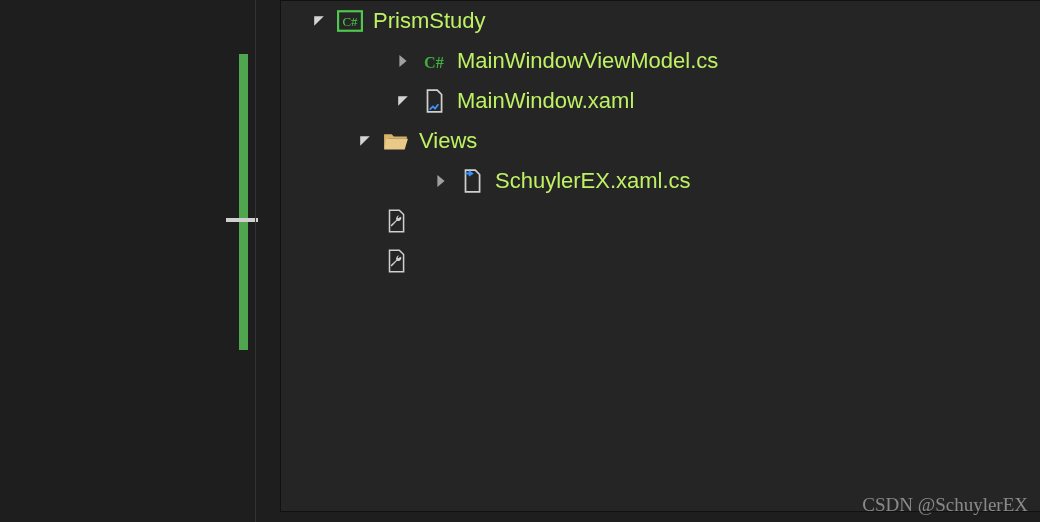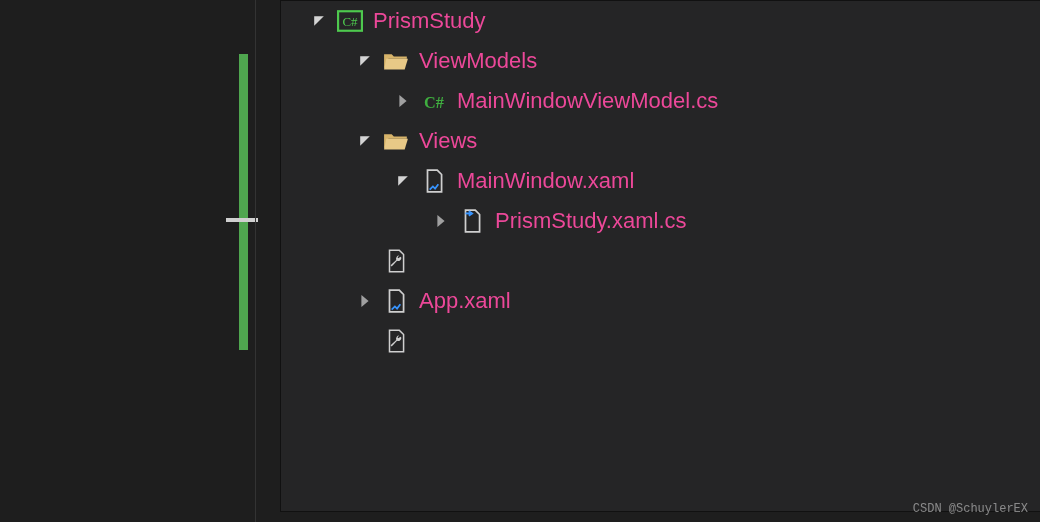--- a/index.html
+++ b/index.html
@@ -9,23 +9,23 @@
   .green-bar{position:absolute;left:239px;top:54px;width:9px;height:296px;background:#4fa64f;}
   .tick{position:absolute;left:226px;top:218px;width:32px;height:4px;background:#cfcfcf;}
   .panel{position:absolute;left:280px;top:0;width:760px;height:510px;background:#252526;border:1px solid #111;border-right:none;}
   .tree{position:absolute;left:0;top:0;right:0;}
   .row{display:flex;align-items:center;height:40px;font-size:22px;line-height:40px;white-space:nowrap;}
   .exp{width:20px;height:20px;display:inline-flex;align-items:center;justify-content:center;flex:0 0 20px;margin-right:8px;}
   .exp svg{width:12px;height:12px;}
   .exp .tri{fill:#a0a0a0;}
   .exp.open .tri{fill:#d4d4d4;}
   .ico{width:26px;height:26px;display:inline-flex;align-items:center;justify-content:center;flex:0 0 26px;margin-right:10px;}
-  .label{color:#ec4899;}
+  .label{color:#bef264;}
   .ind{flex:0 0 auto;}
-  .watermark{position:absolute;right:12px;bottom:6px;font-size:12px;color:rgba(220,220,220,0.55);font-family:Liberation Mono, monospace;}
+  .watermark{position:absolute;right:12px;bottom:6px;font-size:19px;color:rgba(220,220,220,0.55);font-family:Liberation Serif, serif;}
 </style>
 </head>
 <body>
 
 <div class="root">
   <div class="left-gutter">
     <div class="green-bar"></div>
     <div class="tick"></div>
   </div>
   <div class="gutter-line"></div>
@@ -44,125 +44,95 @@
           <svg viewBox="0 0 24 24">
               <rect x="1" y="3" width="22" height="18" fill="none" stroke="#4ec94e" stroke-width="2"></rect>
               <text x="12" y="17" text-anchor="middle" font-size="12" fill="#4ec94e" font-family="Consolas">C#</text>
             </svg>
         </span>
         <span class="label">PrismStudy</span>
       </div>
 
 
 
-      <div class="row">
-        <span class="ind" style="width:74px"></span>
-        <span class="exp open">
-          <svg viewBox="0 0 10 10">
-              <polygon class="tri" points="1,1 9,1 1,9"></polygon>
-            </svg>
-        </span>
-        <span class="ico">
-          <svg viewBox="0 0 24 20">
-              <path d="M1 4h7l2 2h12v2H5l-4 10z" fill="#d7b46a"></path>
-              <path d="M3 8h20l-3 10H1z" fill="#e8c987"></path>
-            </svg>
-        </span>
-        <span class="label">ViewModels</span>
-      </div>
 
       <div class="row">
         <span class="ind" style="width:112px"></span>
         <span class="exp">
           <svg viewBox="0 0 10 10">
               <polygon class="tri" points="2,0 8,5 2,10"></polygon>
             </svg>
         </span>
         <span class="ico">
           <svg viewBox="0 0 24 24">
               <text x="12" y="18" text-anchor="middle" font-size="15" font-weight="bold" fill="#3fae3f" font-family="Consolas">C#</text>
             </svg>
         </span>
         <span class="label">MainWindowViewModel.cs</span>
+      </div>
+
+      <div class="row">
+        <span class="ind" style="width:112px"></span>
+        <span class="exp open">
+          <svg viewBox="0 0 10 10">
+              <polygon class="tri" points="1,1 9,1 1,9"></polygon>
+            </svg>
+        </span>
+        <span class="ico">
+          <svg viewBox="0 0 24 24">
+              <path d="M6 2h9l4 4v16H6z" fill="none" stroke="#cfcfcf" stroke-width="1.6"></path>
+              <path d="M8 20l3-3 2 2 3-4" fill="none" stroke="#3794ff" stroke-width="1.6"></path>
+            </svg>
+        </span>
+        <span class="label">MainWindow.xaml</span>
       </div>
 
       <div class="row">
         <span class="ind" style="width:74px"></span>
         <span class="exp open">
           <svg viewBox="0 0 10 10">
               <polygon class="tri" points="1,1 9,1 1,9"></polygon>
             </svg>
         </span>
         <span class="ico">
           <svg viewBox="0 0 24 20">
               <path d="M1 4h7l2 2h12v2H5l-4 10z" fill="#d7b46a"></path>
               <path d="M3 8h20l-3 10H1z" fill="#e8c987"></path>
             </svg>
         </span>
         <span class="label">Views</span>
       </div>
 
       <div class="row">
-        <span class="ind" style="width:112px"></span>
-        <span class="exp open">
-          <svg viewBox="0 0 10 10">
-              <polygon class="tri" points="1,1 9,1 1,9"></polygon>
-            </svg>
-        </span>
-        <span class="ico">
-          <svg viewBox="0 0 24 24">
-              <path d="M6 2h9l4 4v16H6z" fill="none" stroke="#cfcfcf" stroke-width="1.6"></path>
-              <path d="M8 20l3-3 2 2 3-4" fill="none" stroke="#3794ff" stroke-width="1.6"></path>
-            </svg>
-        </span>
-        <span class="label">MainWindow.xaml</span>
-      </div>
-
-      <div class="row">
         <span class="ind" style="width:150px"></span>
         <span class="exp">
           <svg viewBox="0 0 10 10">
               <polygon class="tri" points="2,0 8,5 2,10"></polygon>
             </svg>
         </span>
         <span class="ico">
           <svg viewBox="0 0 24 24">
               <path d="M6 2h9l4 4v16H6z" fill="none" stroke="#cfcfcf" stroke-width="1.6"></path>
               <path d="M6 5h6" stroke="#3794ff" stroke-width="1.8"></path>
               <path d="M9 3l3 2-3 2" fill="none" stroke="#3794ff" stroke-width="1.8"></path>
             </svg>
         </span>
-        <span class="label">PrismStudy.xaml.cs</span>
+        <span class="label">SchuylerEX.xaml.cs</span>
       </div>
 
       <div class="row">
         <span class="ind" style="width:102px"></span>
         <span class="ico">
           <svg viewBox="0 0 24 24">
               <path d="M6 2h9l4 4v16H6z" fill="none" stroke="#cfcfcf" stroke-width="1.4"></path>
               <path d="M17 9a3 3 0 0 1-4 2.8L8 17l-1-1 5.2-5A3 3 0 0 1 15 7l-1.6 1.6.9.9L16 8z" fill="#cfcfcf"></path>
             </svg>
         </span>
       </div>
 
-      <div class="row">
-        <span class="ind" style="width:74px"></span>
-        <span class="exp">
-          <svg viewBox="0 0 10 10">
-              <polygon class="tri" points="2,0 8,5 2,10"></polygon>
-            </svg>
-        </span>
-        <span class="ico">
-          <svg viewBox="0 0 24 24">
-              <path d="M6 2h9l4 4v16H6z" fill="none" stroke="#cfcfcf" stroke-width="1.6"></path>
-              <path d="M8 20l3-3 2 2 3-4" fill="none" stroke="#3794ff" stroke-width="1.6"></path>
-            </svg>
-        </span>
-        <span class="label">App.xaml</span>
-      </div>
 
       <div class="row">
         <span class="ind" style="width:102px"></span>
         <span class="ico">
           <svg viewBox="0 0 24 24">
               <path d="M6 2h9l4 4v16H6z" fill="none" stroke="#cfcfcf" stroke-width="1.4"></path>
               <path d="M17 9a3 3 0 0 1-4 2.8L8 17l-1-1 5.2-5A3 3 0 0 1 15 7l-1.6 1.6.9.9L16 8z" fill="#cfcfcf"></path>
             </svg>
         </span>
       </div>

